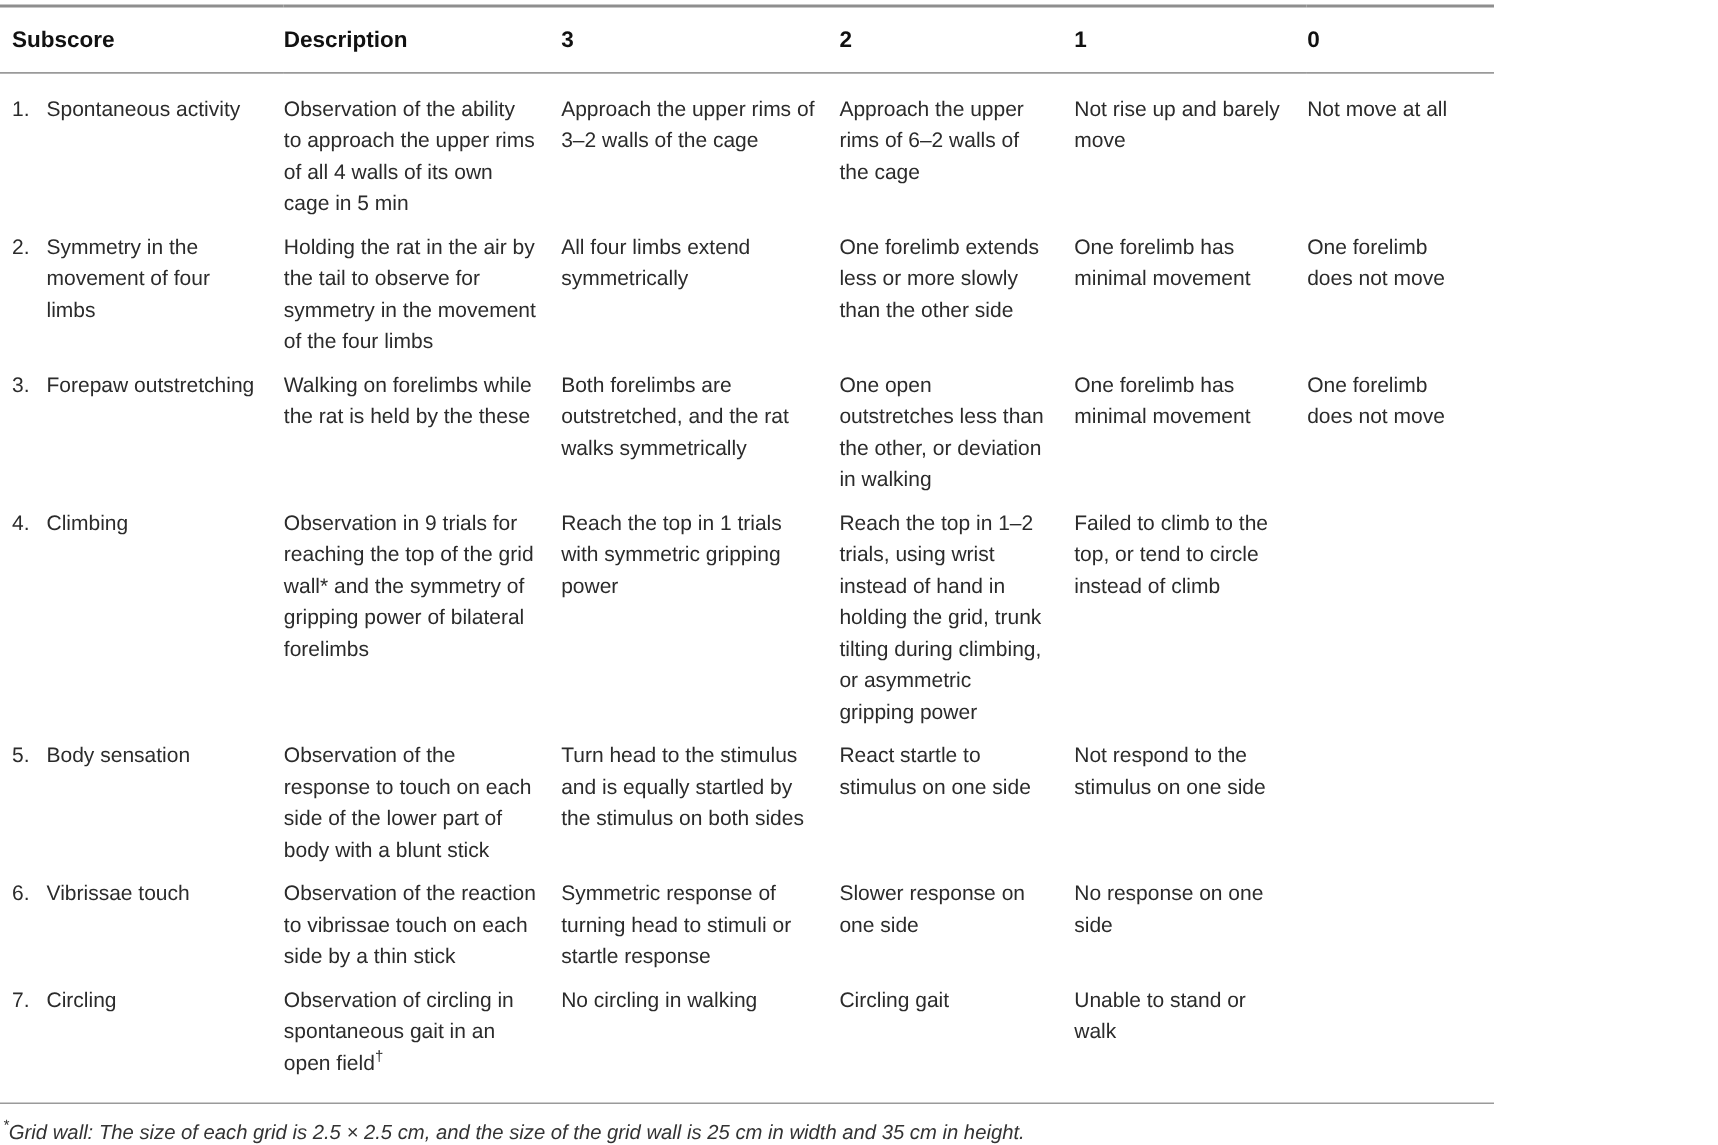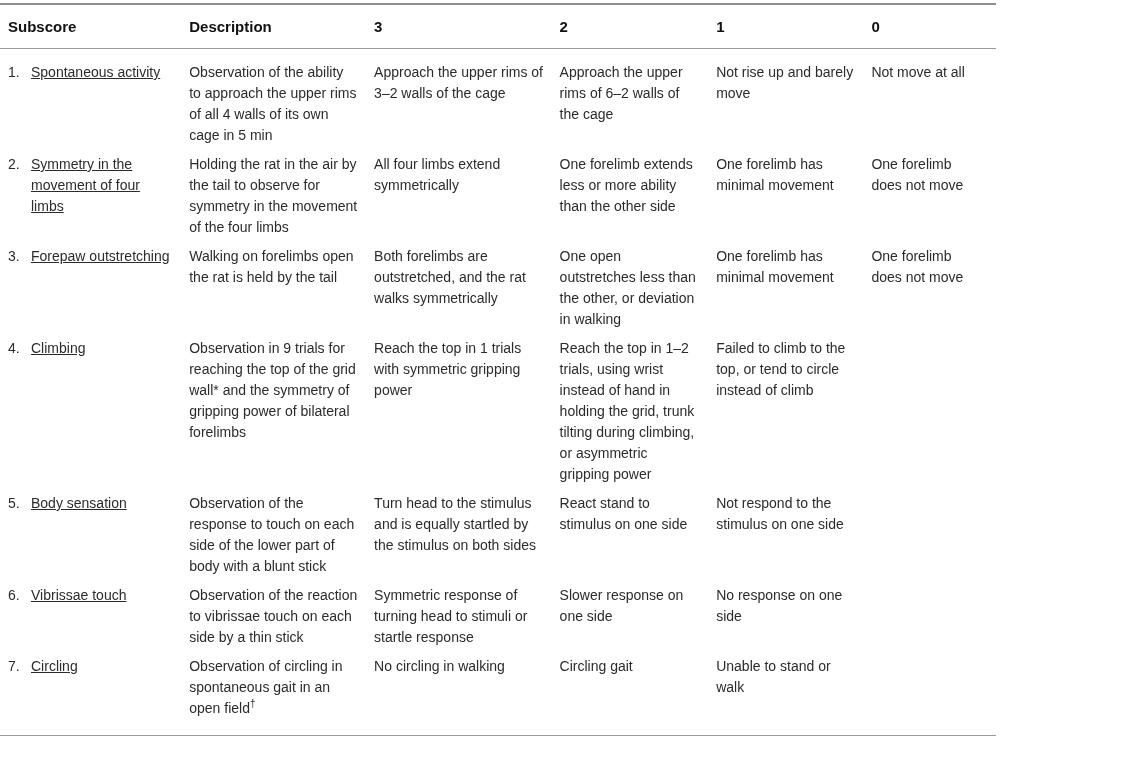--- a/index.html
+++ b/index.html
@@ -33,21 +33,21 @@
     font-size: 14px;
     line-height: 21px;
     color: #2b2b2b;
     padding: 8px 16px 0 0;
   }
   tbody tr:first-child td { padding-top: 13px; }
   tbody tr:last-child td { padding-bottom: 10px; }
   td.subscore-cell { padding-left: 8px; }
   .subscore-inner { display: flex; }
   .subscore-num { flex: 0 0 23px; }
-  .subscore-label { flex: 1; text-decoration: underline; }
+  .subscore-label { flex: 1; }
   sup { font-size: 10px; line-height: 0; }
   .bottom-rule {
     border-top: 1px solid #9a9a9a;
     margin-top: 6px;
   }
   .footnotes {
     padding: 9px 0 0 2px;
     font-style: italic;
     font-size: 13.5px;
     line-height: 19px;
@@ -94,32 +94,32 @@
       </tr>
       <tr>
         <td class="subscore-cell">
           <div class="subscore-inner">
             <span class="subscore-num">2.</span>
             <span class="subscore-label">Symmetry in the movement of four limbs</span>
           </div>
         </td>
         <td><span>Holding the rat in the air by the tail to observe for symmetry in the movement of the four limbs</span></td>
         <td>All four limbs extend symmetrically</td>
-        <td>One forelimb extends less or more ability than the other side</td>
+        <td>One forelimb extends less or more slowly than the other side</td>
         <td>One forelimb has minimal movement</td>
         <td>One forelimb does not move</td>
       </tr>
       <tr>
         <td class="subscore-cell">
           <div class="subscore-inner">
             <span class="subscore-num">3.</span>
             <span class="subscore-label">Forepaw outstretching</span>
           </div>
         </td>
-        <td><span>Walking on forelimbs open the rat is held by the tail</span></td>
+        <td><span>Walking on forelimbs while the rat is held by the these</span></td>
         <td>Both forelimbs are outstretched, and the rat walks symmetrically</td>
         <td>One open outstretches less than the other, or deviation in walking</td>
         <td>One forelimb has minimal movement</td>
         <td>One forelimb does not move</td>
       </tr>
       <tr>
         <td class="subscore-cell">
           <div class="subscore-inner">
             <span class="subscore-num">4.</span>
             <span class="subscore-label">Climbing</span>
@@ -133,21 +133,21 @@
       </tr>
       <tr>
         <td class="subscore-cell">
           <div class="subscore-inner">
             <span class="subscore-num">5.</span>
             <span class="subscore-label">Body sensation</span>
           </div>
         </td>
         <td><span>Observation of the response to touch on each side of the lower part of body with a blunt stick</span></td>
         <td>Turn head to the stimulus and is equally startled by the stimulus on both sides</td>
-        <td>React stand to stimulus on one side</td>
+        <td>React startle to stimulus on one side</td>
         <td>Not respond to the stimulus on one side</td>
         <td></td>
       </tr>
       <tr>
         <td class="subscore-cell">
           <div class="subscore-inner">
             <span class="subscore-num">6.</span>
             <span class="subscore-label">Vibrissae touch</span>
           </div>
         </td>
@@ -169,14 +169,15 @@
         <td>Circling gait</td>
         <td>Unable to stand or walk</td>
         <td></td>
       </tr>
     </tbody>
   </table>
 
   <div class="bottom-rule"></div>
 
   <div class="footnotes">
+    <div class="footnote"><sup>*</sup><span>Grid wall: The size of each grid is 2.5 × 2.5 cm, and the size of the grid wall is 25 cm in width and 35 cm in height.</span></div>
   </div>
 </div>
 
 </body></html>

